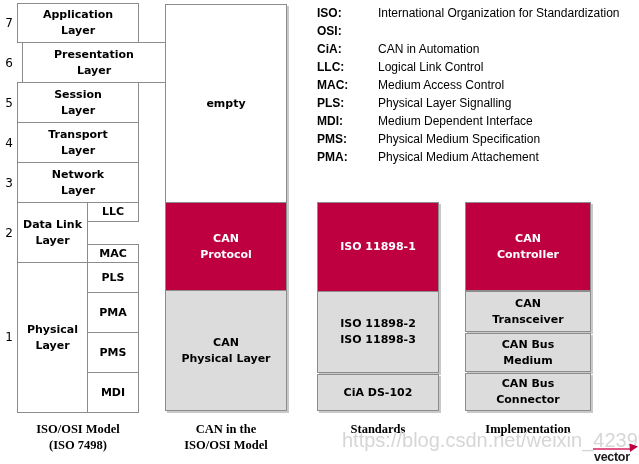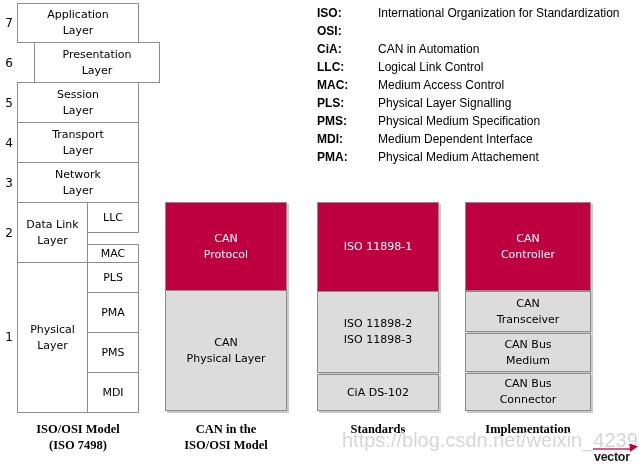--- a/index.html
+++ b/index.html
@@ -16,20 +16,21 @@
     position: absolute;
     border: 1px solid #8c8c8c;
     background: #ffffff;
     color: #000000;
     display: flex;
     align-items: center;
     justify-content: center;
     text-align: center;
     font-size: 11px;
     line-height: 1.45;
+    font-weight: bold;
   }
   .box span { white-space: pre-line; }
   .red  { background: #be0040; color: #ffffff; border-color: #8c8c8c; }
   .grayb { background: #dcdcdc; }
   .shadow { box-shadow: 2px 2px 0 #c9c9c9; }
   .num {
     position: absolute;
     left: 2px;
     width: 14px;
     text-align: center;
@@ -87,42 +88,42 @@
   <div class="num" style="top:96px">5</div>
   <div class="num" style="top:136px">4</div>
   <div class="num" style="top:176px">3</div>
   <div class="num" style="top:226px">2</div>
   <div class="num" style="top:330px">1</div>
 
   <div class="box" style="left:17px;top:3px;width:122px;height:40px">
       <span>Application
 Layer</span>
     </div>
-  <div class="box" style="left:34px;top:42px;width:126px;height:41px">
+  <div class="box" style="left:22px;top:42px;width:144px;height:41px">
       <span>Presentation
 Layer</span>
     </div>
   <div class="box" style="left:17px;top:82px;width:122px;height:41px">
       <span>Session
 Layer</span>
     </div>
   <div class="box" style="left:17px;top:122px;width:122px;height:41px">
       <span>Transport
 Layer</span>
     </div>
   <div class="box" style="left:17px;top:162px;width:122px;height:41px">
       <span>Network
 Layer</span>
     </div>
 
   <div class="box" style="left:17px;top:202px;width:71px;height:61px">
       <span>Data Link
 Layer</span>
     </div>
-  <div class="box" style="left:87px;top:202px;width:52px;height:31px">
+  <div class="box" style="left:87px;top:202px;width:52px;height:20px">
       <span>LLC</span>
     </div>
   <div class="box" style="left:87px;top:244px;width:52px;height:19px">
       <span>MAC</span>
     </div>
 
   <div class="box" style="left:17px;top:262px;width:71px;height:151px">
       <span>Physical
 Layer</span>
     </div>
@@ -132,20 +133,23 @@
   <div class="box" style="left:87px;top:292px;width:52px;height:41px">
       <span>PMA</span>
     </div>
   <div class="box" style="left:87px;top:332px;width:52px;height:41px">
       <span>PMS</span>
     </div>
   <div class="box" style="left:87px;top:372px;width:52px;height:41px">
       <span>MDI</span>
     </div>
 
+  <div class="box shadow" style="left:165px;top:4px;width:122px;height:199px">
+      <span>empty</span>
+    </div>
   <div class="box red shadow" style="left:165px;top:202px;width:122px;height:89px">
       <span>CAN
 Protocol</span>
     </div>
   <div class="box grayb shadow" style="left:165px;top:290px;width:122px;height:121px">
       <span>CAN
 Physical Layer</span>
     </div>
 
   <div class="box red shadow" style="left:317px;top:202px;width:122px;height:90px">
@@ -194,26 +198,26 @@
       </div>
     <div class="legend-row">
         <span class="legend-abbr">MAC:</span>
         <span class="legend-def">Medium Access Control</span>
       </div>
     <div class="legend-row">
         <span class="legend-abbr">PLS:</span>
         <span class="legend-def">Physical Layer Signalling</span>
       </div>
     <div class="legend-row">
+        <span class="legend-abbr">MDI:</span>
+        <span class="legend-def">Medium Dependent Interface</span>
+      </div>
+    <div class="legend-row">
         <span class="legend-abbr">PMS:</span>
         <span class="legend-def">Physical Medium Specification</span>
-      </div>
-    <div class="legend-row">
-        <span class="legend-abbr">MDI:</span>
-        <span class="legend-def">Medium Dependent Interface</span>
       </div>
     <div class="legend-row">
         <span class="legend-abbr">PMA:</span>
         <span class="legend-def">Physical Medium Attachement</span>
       </div>
   </div>
 
   <div class="caption" style="left:17px;width:122px">ISO/OSI Model
 (ISO 7498)</div>
   <div class="caption" style="left:165px;width:122px">CAN in the

